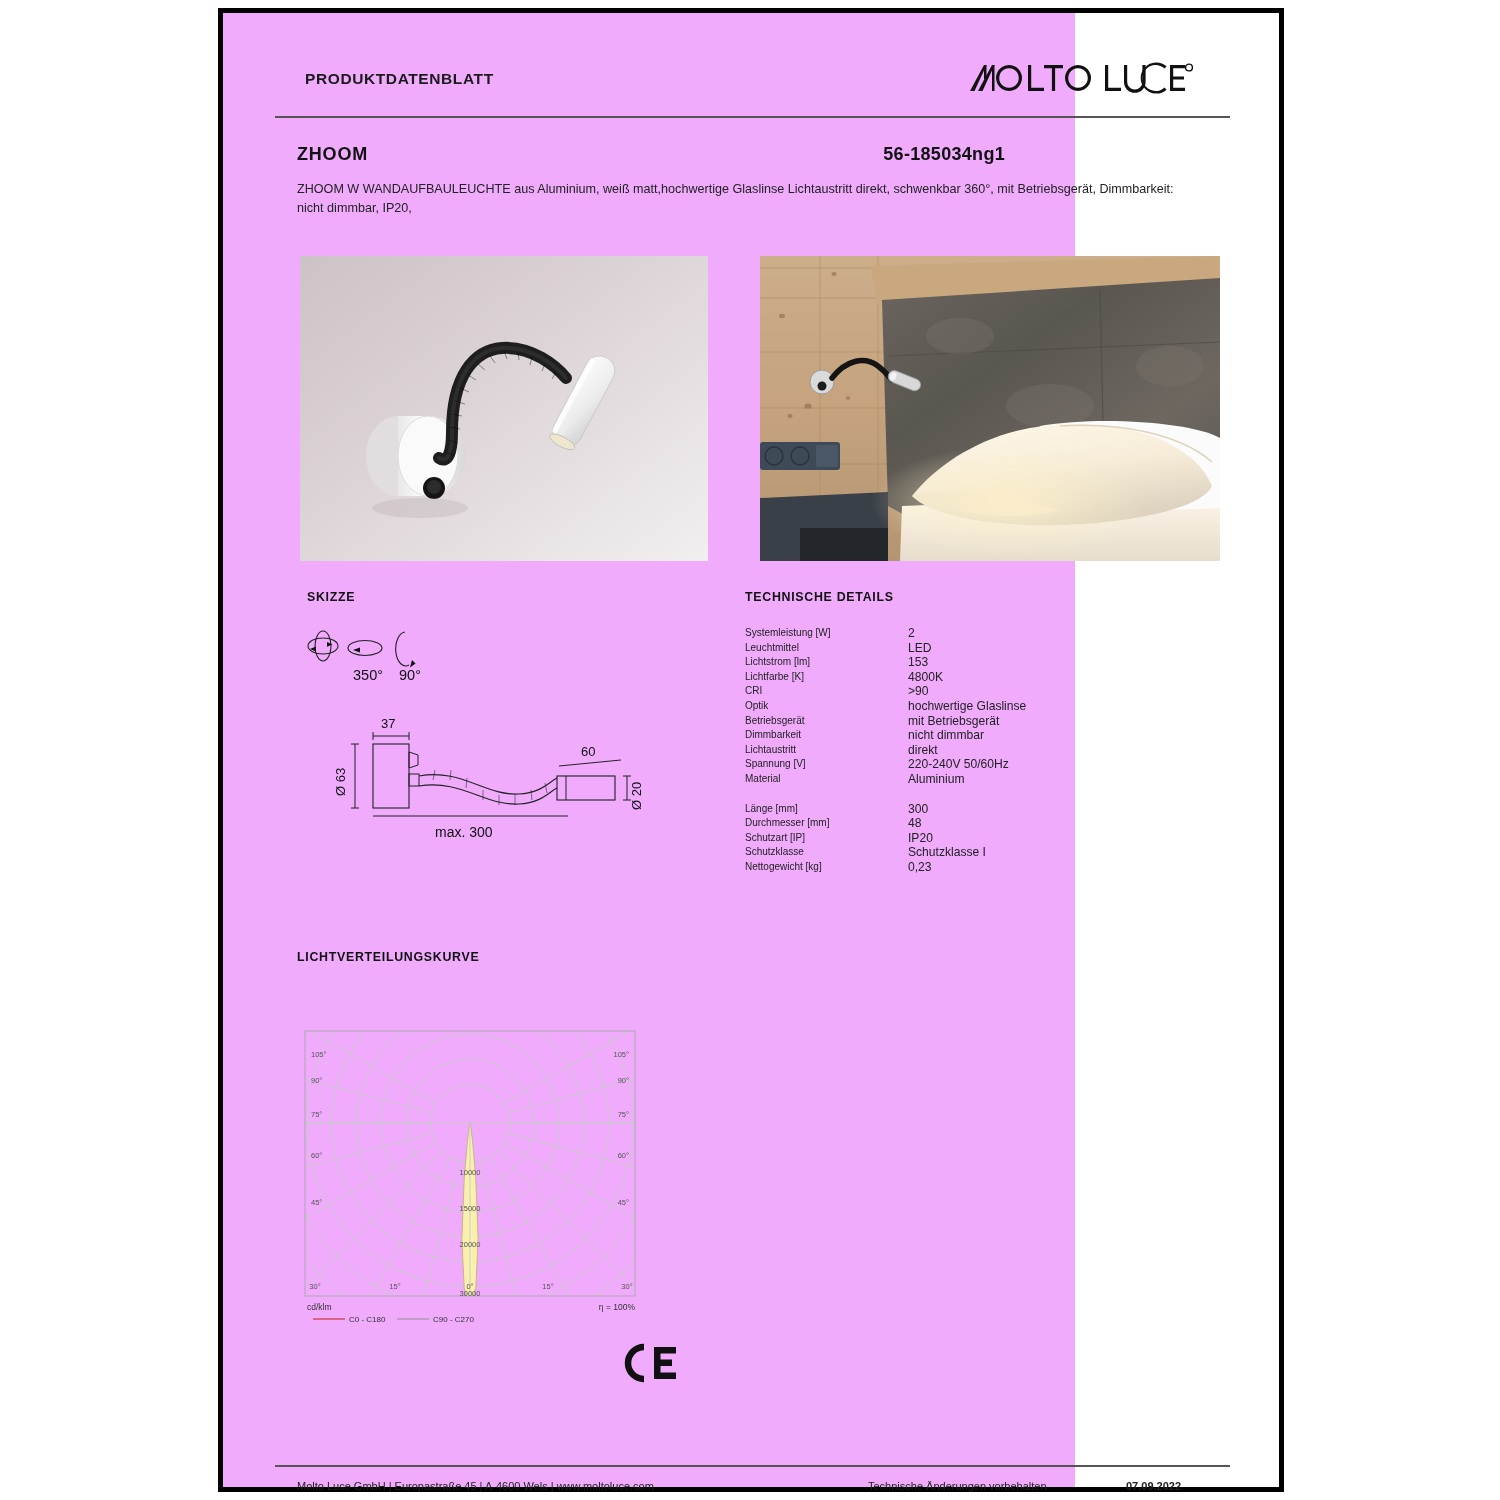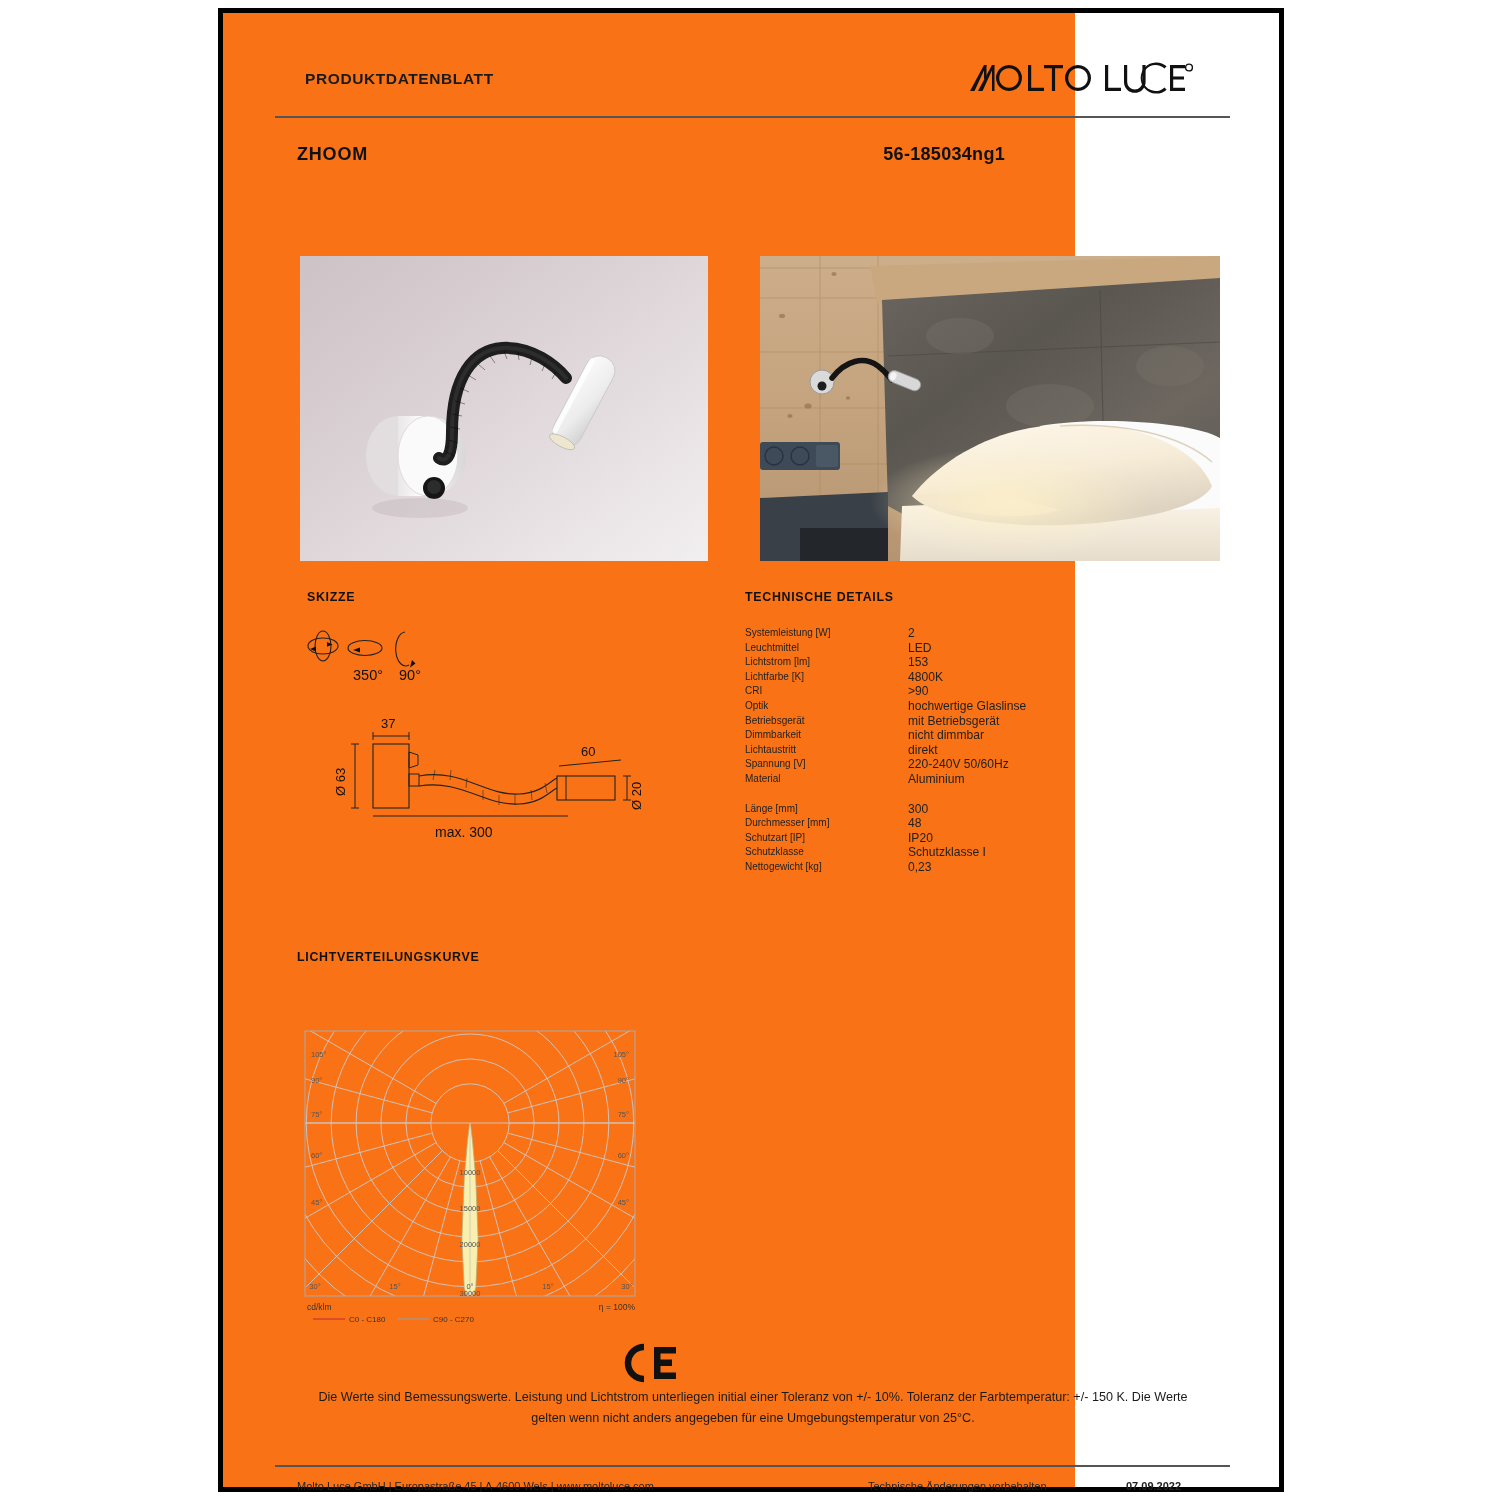--- a/index.html
+++ b/index.html
@@ -13,21 +13,21 @@
     position: absolute;
     left: 218px; top: 8px;
     width: 1066px; height: 1484px;
     border: 5px solid #000000;
     background: #ffffff;
   }
   #sheet {
     position: absolute;
     left: 0; top: 0;
     width: 852px; height: 1474px;
-    background: #f97316;
+    background: #f0abfc;
   }
   .hdr-title {
     position: absolute; left: 82px; top: 57px;
     font-size: 15.5px; font-weight: bold; letter-spacing: 0.6px;
     color: #1a1a1a; white-space: nowrap;
   }
   .logo-wrap {
     position: absolute; left: 745px; top: 48px;
     width: 225px; height: 36px;
   }
@@ -130,20 +130,21 @@
         <path d="M202 4 L217 4 L217 7.2 L205.2 7.2 L205.2 15.4 L216 15.4 L216 18.6 L205.2 18.6 L205.2 26.8 L217 26.8 L217 30 L202 30 Z"></path>
       </g>
       <circle cx="221" cy="6.5" r="3.4" fill="none" stroke="#111111" stroke-width="1.4"></circle>
     </svg>
   </div>
 
   <div class="hdr-rule"></div>
 
   <div class="prod-name">ZHOOM</div>
   <div class="prod-code">56-185034ng1</div>
+  <div class="prod-desc">ZHOOM W WANDAUFBAULEUCHTE aus Aluminium, weiß matt,hochwertige Glaslinse Lichtaustritt direkt, schwenkbar 360°, mit Betriebsgerät, Dimmbarkeit: nicht dimmbar, IP20,</div>
 
   <div class="photo" id="photo-product">
     <svg width="408" height="305" viewBox="0 0 408 305">
       <defs>
         <linearGradient id="bgP" x1="0" y1="0" x2="1" y2="1">
           <stop offset="0%" stop-color="#cdc2c6"></stop>
           <stop offset="45%" stop-color="#ddd4d7"></stop>
           <stop offset="100%" stop-color="#f2eff0"></stop>
         </linearGradient>
         <linearGradient id="bodyG" x1="0" y1="0" x2="1" y2="0">
@@ -507,21 +508,20 @@
       <path d="M30 6 A16 16 0 1 0 30 38" fill="none" stroke="#111" stroke-width="6.5" stroke-linecap="butt"></path>
       <g fill="#111">
         <rect x="40" y="6" width="6.5" height="32"></rect>
         <rect x="40" y="6" width="22" height="6.5"></rect>
         <rect x="40" y="18.5" width="18" height="6.5"></rect>
         <rect x="40" y="31.5" width="22" height="6.5"></rect>
       </g>
     </svg>
   </div>
 
-  <div id="notes">Die Werte sind Bemessungswerte. Leistung und Lichtstrom unterliegen initial einer Toleranz von +/- 10%. Toleranz der Farbtemperatur: +/- 150 K. Die Werte gelten wenn nicht anders angegeben für eine Umgebungstemperatur von 25°C.</div>
 
   <div class="foot-rule"></div>
   <div class="foot" id="foot-left">Molto Luce GmbH | Europastraße 45 | A-4600 Wels | www.moltoluce.com</div>
   <div class="foot" id="foot-mid">Technische Änderungen vorbehalten</div>
   <div class="foot" id="foot-right">07.09.2022</div>
 
 </div>
 </div>
 
 </body></html>

